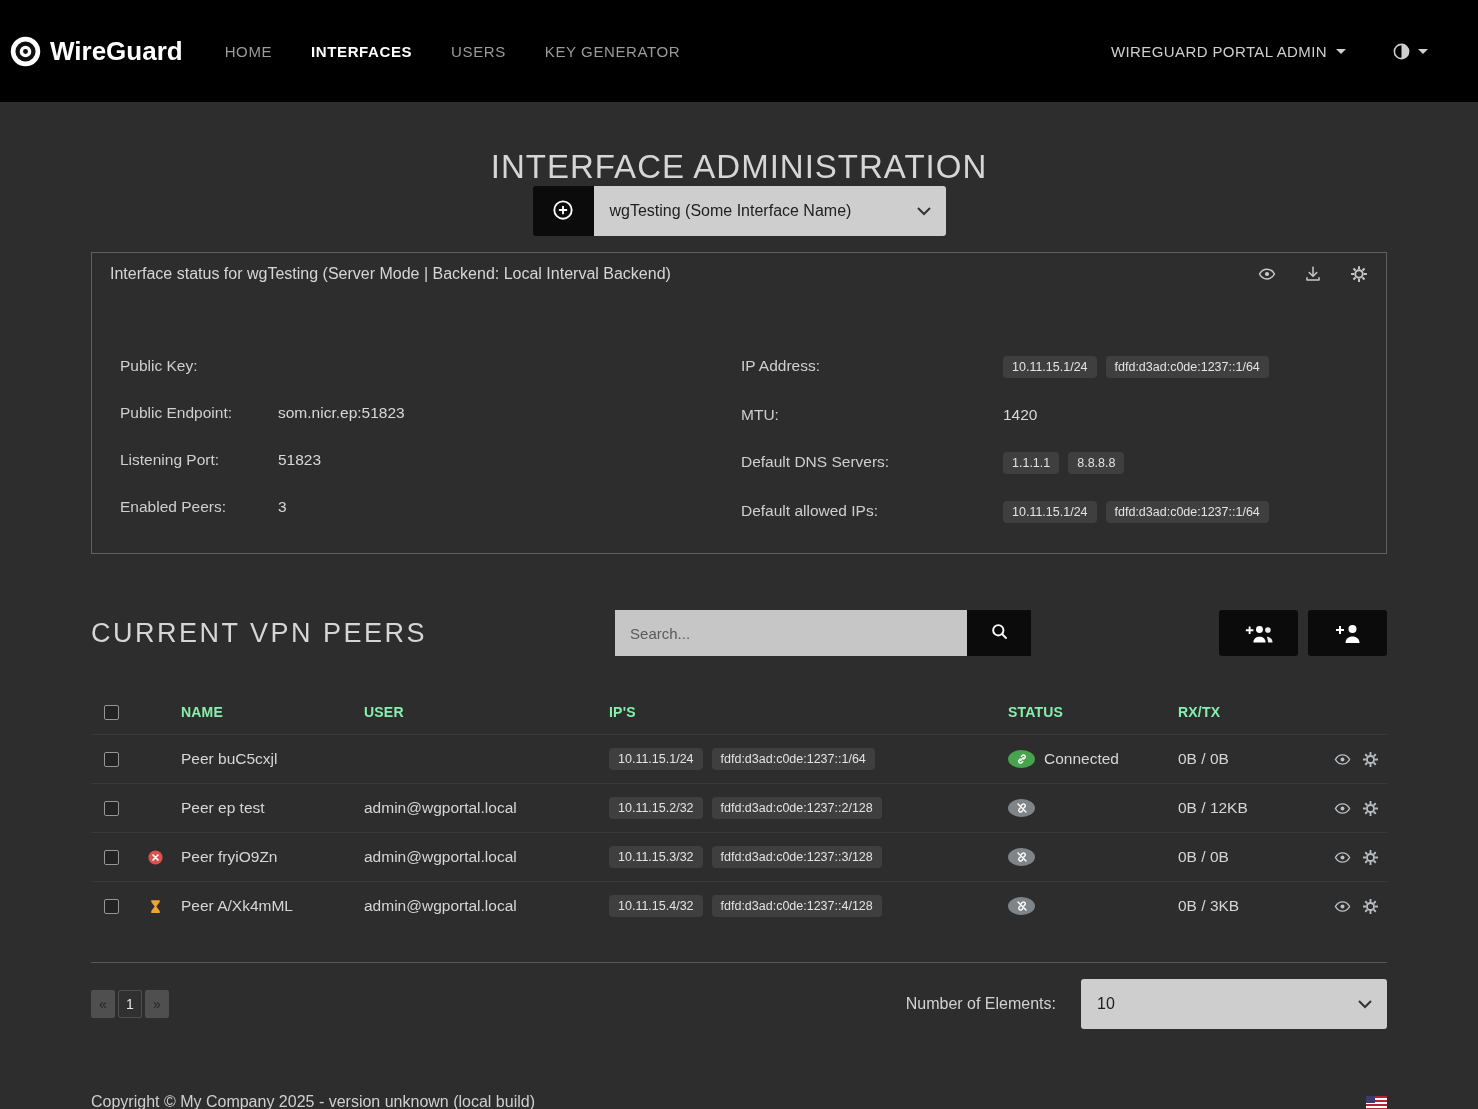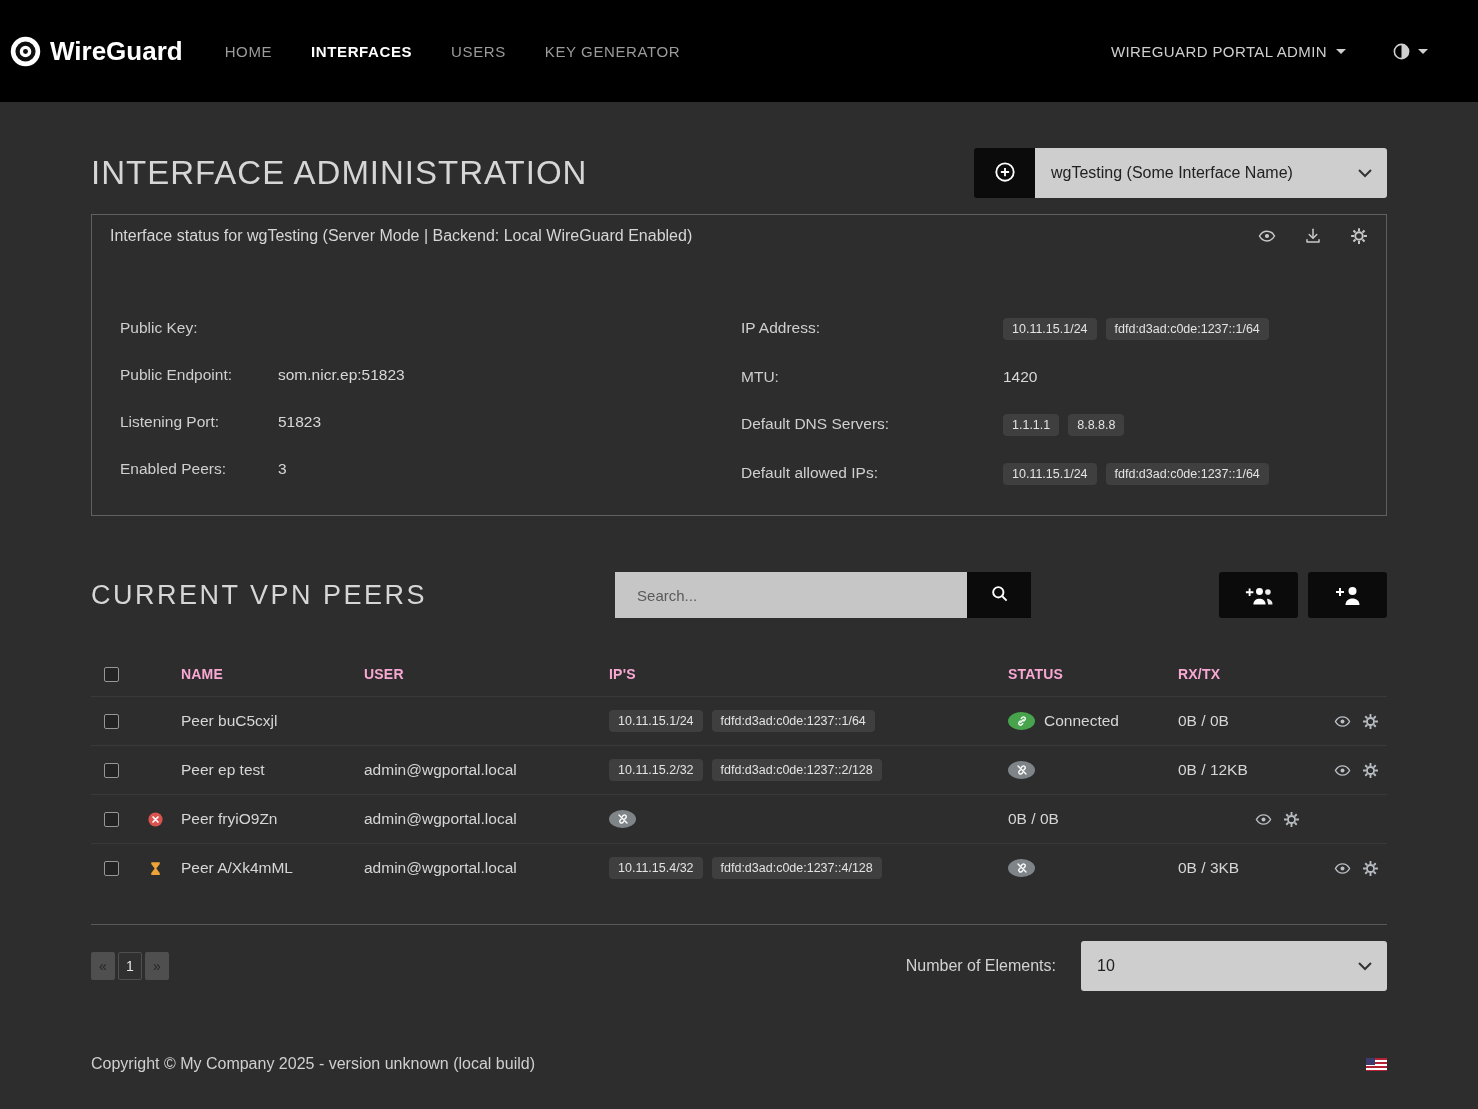--- a/index.html
+++ b/index.html
@@ -20,21 +20,21 @@
   .nav-links { display:flex; gap:39px; margin-left:42px; }
   .nav-link { color:#9b9b9b; font-size:15px; letter-spacing:.6px; cursor:pointer; }
   .nav-link.active { color:#fff; font-weight:bold; }
   .nav-right { margin-left:auto; display:flex; align-items:center; gap:46px; color:#cfcfcf; }
   .user-menu { font-size:15px; letter-spacing:.4px; display:flex; align-items:center; gap:9px; cursor:pointer;margin-left:24px; }
   .caret { width:0; height:0; border-left:5px solid transparent; border-right:5px solid transparent; border-top:5px solid #cfcfcf; display:inline-block; }
   .theme-toggle { display:flex; align-items:center; gap:7px; cursor:pointer; }
   .theme-toggle svg { width:19px; height:19px; display:block; }
 
   
-  .admin-header { display:flex; justify-content:space-between; align-items:center; margin-top:46px; }
+  .admin-header { display:flex; justify-content:space-between; align-items:center; margin-top:46px;flex-direction:column; }
   .page-title { font-size:33px; font-weight:500; letter-spacing:1px; color:#d6d6d6; margin:0; }
   .iface-controls { display:flex; }
   .btn-dark { background:#0b0b0b; border:none; color:#fff; cursor:pointer; }
   .btn-plus { width:61px; height:50px; display:flex; align-items:center; justify-content:center; border-radius:3px 0 0 3px; }
   .btn-plus svg { width:22px; height:22px; }
   .select { position:relative; background:#cecece; color:#212121; height:50px; display:flex; align-items:center; padding:0 40px 0 16px; font-size:16px; cursor:pointer; border-radius:0 3px 3px 0; }
   .select .sel-caret { position:absolute; right:15px; top:50%; margin-top:-4px; display:block; }
   .select .sel-caret svg { width:14px; height:9px; display:block; }
   .select.iface { width:352px; }
 
@@ -51,32 +51,32 @@
   .col-left .lbl { width:158px; }
   .col-right .lbl { width:262px; }
   .val { color:#d8d8d8; }
 
   .chip { display:inline-block; background:#3f3f3f; color:#e3e3e3; font-size:12.5px; padding:4px 9px; border-radius:4px; margin-right:9px; line-height:14px; white-space:nowrap; }
 
   
   .peers-header { display:flex; justify-content:space-between; align-items:center; margin-top:56px; }
   .peers-title { font-size:27px; font-weight:500; letter-spacing:2.5px; color:#d6d6d6; margin:0; }
   .search-group { display:flex; }
-  .search-input { width:352px; height:46px; background:#c6c6c6; border:none; padding:0 22px; font-size:15px; color:#333; outline:none; }
+  .search-input { width:352px; height:46px; background:#c6c6c6; border:none; padding:0 15px; font-size:15px; color:#333; outline:none; }
   .search-input::placeholder { color:#5a5a5a; }
   .btn-search { width:64px; height:46px; display:flex; align-items:center; justify-content:center; }
   .btn-search svg { width:19px; height:19px; }
   .add-group { display:flex; gap:10px; }
   .btn-add { width:79px; height:46px; display:flex; align-items:center; justify-content:center; border-radius:3px; }
   .btn-add svg { width:30px; height:22px; display:block; }
 
   
   .peers-table { margin-top:34px; border-bottom:1px solid #585858; padding-bottom:32px; }
   .trow { display:grid; grid-template-columns:46px 44px 183px 245px 399px 170px 130px 1fr; align-items:center; }
-  .thead { height:44px; font-weight:bold; font-size:14px; color:#f9a8d4; letter-spacing:.2px; }
+  .thead { height:44px; font-weight:bold; font-size:14px; color:#86efac; letter-spacing:.2px; }
   .prow { height:49px; font-size:15.5px; border-top:1px solid rgba(255,255,255,.06); }
   .cell { display:flex; align-items:center; }
   .c-check { padding-left:13px; }
   .cb { width:15px; height:15px; border:1px solid #969696; background:#232323; border-radius:2px; display:inline-block; cursor:pointer; }
   .c-icon { padding-left:10px; }
   .ricon svg { width:17px; height:17px; display:block; }
   .pill { width:27px; height:18px; border-radius:50%; display:inline-flex; align-items:center; justify-content:center; flex:none; }
   .pill svg { width:12px; height:12px; display:block; }
   .pill.green { background:#47a34c; }
   .pill.gray { background:#7e8487; }
@@ -156,21 +156,21 @@
             <svg viewBox="0 0 14 9" fill="none" stroke="#333" stroke-width="2">
               <path d="M1 1l6 6 6-6"></path>
             </svg>
           </span>
       </div>
     </div>
   </div>
 
   <div class="card">
     <div class="card-header">
-      <span>Interface status for wgTesting (Server Mode | Backend: Local WireGuard Enabled)</span>
+      <span>Interface status for wgTesting (Server Mode | Backend: Local Interval Backend)</span>
       <span class="card-tools">
         <span class="tool">
             <svg viewBox="0 0 24 24" fill="none" stroke="currentColor" stroke-width="2">
               <path d="M2 12s3.5-6.5 10-6.5S22 12 22 12s-3.5 6.5-10 6.5S2 12 2 12z"></path>
               <circle cx="12" cy="12" r="2.8" fill="currentColor" stroke="none"></circle>
             </svg>
           </span>
         <span class="tool">
             <svg viewBox="0 0 24 24" fill="none" stroke="currentColor" stroke-width="2" stroke-linecap="round" stroke-linejoin="round">
               <path d="M12 3v11"></path>
@@ -354,20 +354,24 @@
           <div class="cell c-icon">
             <span class="ricon">
               <svg viewBox="0 0 24 24">
                 <circle cx="12" cy="12" r="10" fill="#d9534f"></circle>
                 <path d="M8.5 8.5l7 7M15.5 8.5l-7 7" stroke="#fff" stroke-width="2.4" stroke-linecap="round"></path>
               </svg>
             </span>
           </div>
           <div class="cell c-name">Peer fryiO9Zn</div>
           <div class="cell c-user">admin@wgportal.local</div>
+          <div class="cell c-ips">
+            <span class="chip">10.11.15.3/32</span>
+            <span class="chip">fdfd:d3ad:c0de:1237::3/128</span>
+          </div>
           <div class="cell c-status">
             <span class="pill gray">
               <svg viewBox="0 0 24 24" fill="none" stroke="#fff" stroke-width="2.8" stroke-linecap="round">
                 <path d="M13.5 17l-2 2a3.5 3.5 0 01-5-5l2-2"></path>
                 <path d="M10.5 7l2-2a3.5 3.5 0 015 5l-2 2"></path>
                 <path d="M4 4l16 16"></path>
               </svg>
             </span>
           </div>
           <div class="cell c-rxtx">0B / 0B</div>

